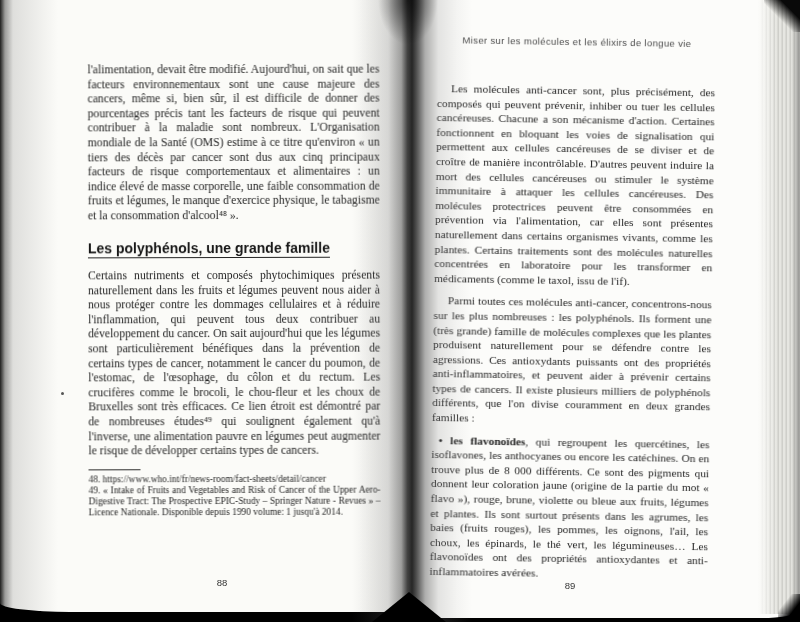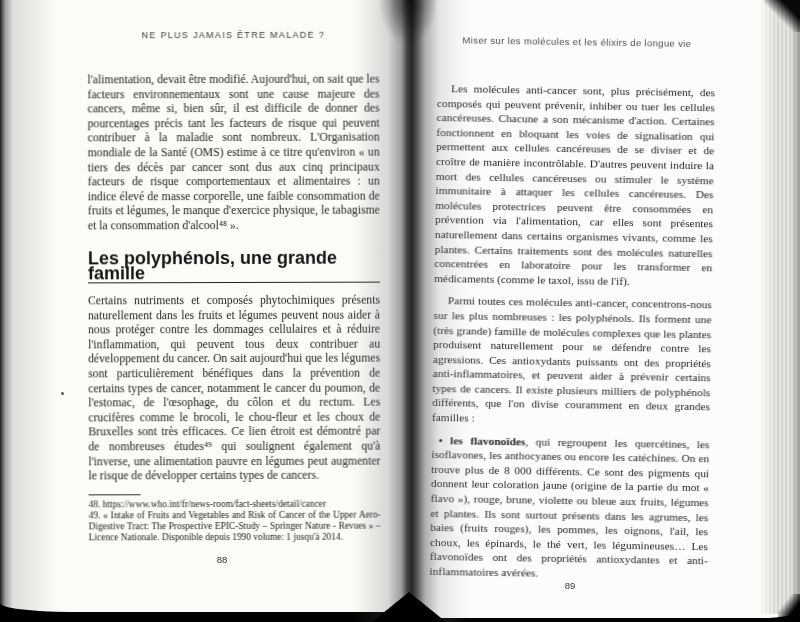--- a/index.html
+++ b/index.html
@@ -82,59 +82,58 @@
 
   .p-first-left { margin-top:33px !important; }
   .p-first-right { margin-top:36px !important; text-indent:14px; }
   .p-indent { text-indent:14px; }
   .p-follow { margin-top:8px !important; }
   .p-after-heading { margin-top:11px !important; }
 
   .section-heading {
     margin:17px 0 0 0;
     font-family:"Liberation Sans","DejaVu Sans",sans-serif;
-    font-weight:bold; font-size:18px; line-height:15px; color:#161616;
+    font-weight:bold; font-size:14px; line-height:15px; color:#161616;
   }
   .section-heading span {
     display:inline-block; border-bottom:1.3px solid #222; padding-bottom:1.5px;
   }
   .bullet-para { text-indent:7px; margin-top:8px !important; }
   .bullet-para b { font-weight:bold; }
   .via { }
 
   .fn-rule { width:52px; height:0; border-top:1px solid #2c2c2c; margin:10px 0 4px 0; }
   .footnotes p { margin:0; font-size:9.4px; line-height:10.6px; text-align:justify; color:#242424; }
   .footnotes p + p { margin-top:1px; }
 
   .pagenum {
     position:absolute; z-index:2; text-align:center; width:292px;
     font-family:"Liberation Sans","DejaVu Sans",sans-serif;
     font-size:9.5px; color:#333; filter:blur(0.2px);
   }
-  .pn-left { left:76px; top:554px; }
+  .pn-left { left:76px; top:577px; }
   .pn-right { left:424px; top:580px; transform:rotate(0.6deg); }
 
   .speck {
     position:absolute; left:61px; top:392px; width:3px; height:3px;
     background:#555; border-radius:50%; z-index:2;
   }
 </style>
 </head>
 <body>
 
 <div class="spread">
 
   <div class="page-left"></div>
   <div class="page-right"></div>
   <div class="edge-stack"></div>
   <div class="corner-tr"></div>
   <div class="corner-br"></div>
 
   <div class="text-left">
-    <div class="running-header rh-left">NE PLUS JAMAIS ÊTRE MALADE ?</div>
     <div class="body-copy">
       <p class="p-first-left">l'alimentation, devait être modifié. Aujourd'hui, on sait que les facteurs environnementaux sont une cause majeure des cancers, même si, bien sûr, il est difficile de donner des pourcentages précis tant les facteurs de risque qui peuvent contribuer à la maladie sont nombreux. L'Organisation mondiale de la Santé (OMS) estime à ce titre qu'environ « un tiers des décès par cancer sont dus aux cinq principaux facteurs de risque comportementaux et alimentaires : un indice élevé de masse corporelle, une faible consommation de fruits et légumes, le manque d'exercice physique, le tabagisme et la consommation d'alcool⁴⁸ ».</p>
       <h2 class="section-heading"><span>Les polyphénols, une grande famille</span></h2>
       <p class="p-after-heading">Certains nutriments et composés phytochimiques présents naturellement dans les fruits et légumes peuvent nous aider à nous protéger contre les dommages cellulaires et à réduire l'inflammation, qui peuvent tous deux contribuer au développement du cancer. On sait aujourd'hui que les légumes sont particulièrement bénéfiques dans la prévention de certains types de cancer, notamment le cancer du poumon, de l'estomac, de l'œsophage, du côlon et du rectum. Les crucifères comme le brocoli, le chou-fleur et les choux de Bruxelles sont très efficaces. Ce lien étroit est démontré par de nombreuses études⁴⁹ qui soulignent également qu'à l'inverse, une alimentation pauvre en légumes peut augmenter le risque de développer certains types de cancers.</p>
     </div>
     <div class="fn-rule"></div>
     <div class="footnotes">
       <p>48. https://www.who.int/fr/news-room/fact-sheets/detail/cancer</p>
       <p>49. « Intake of Fruits and Vegetables and Risk of Cancer of the Upper Aero-Digestive Tract: The Prospective EPIC-Study – Springer Nature - Revues » – Licence Nationale. Disponible depuis 1990 volume: 1 jusqu'à 2014.</p>
     </div>

